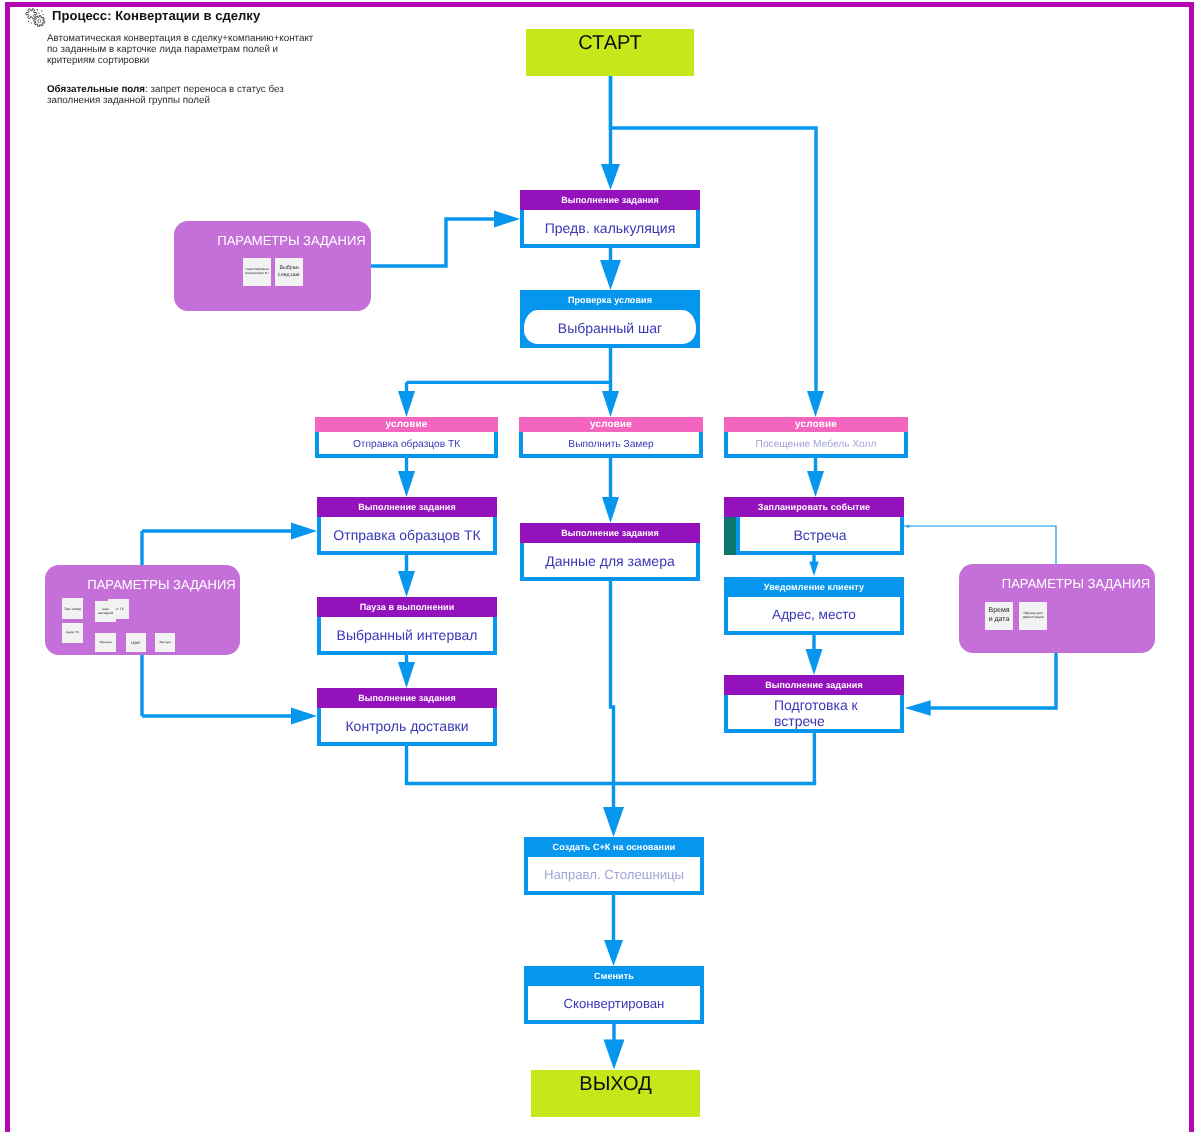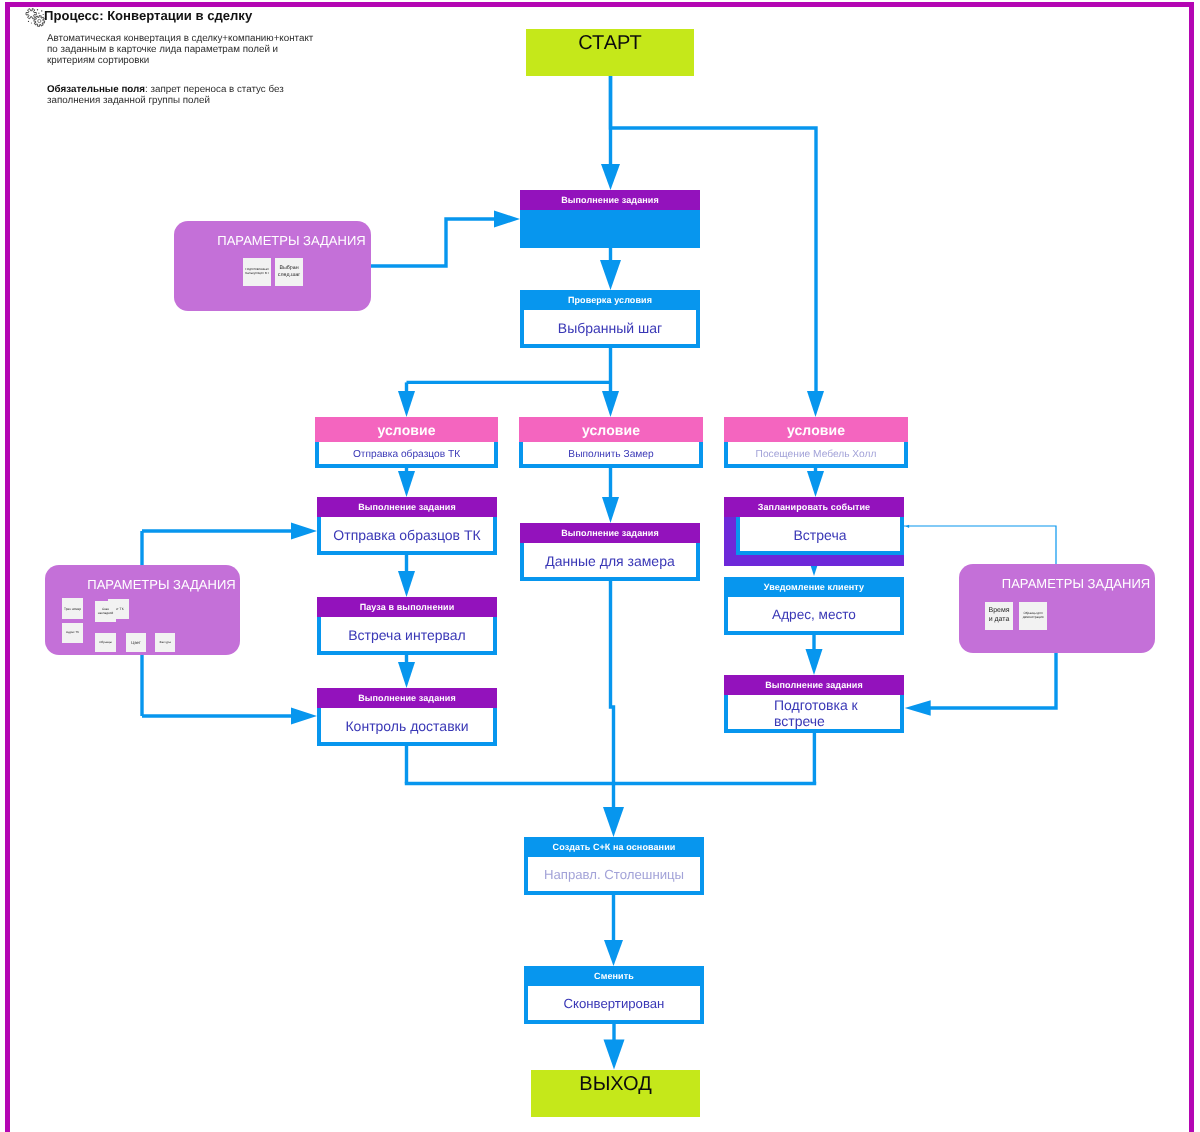--- a/index.html
+++ b/index.html
@@ -4,33 +4,33 @@
 <title>Процесс: Конвертации в сделку</title>
 <style>
   html,body{margin:0;padding:0;}
   body{width:1200px;height:1132px;background:#ffffff;font-family:"Liberation Sans",sans-serif;overflow:hidden;-webkit-font-smoothing:antialiased;text-rendering:geometricPrecision;}
   #stage{position:relative;width:1200px;height:1132px;}
   .frame{position:absolute;left:4.7px;top:1.6px;width:1189.8px;height:1160px;border:5.3px solid #B406B3;box-sizing:border-box;}
   svg.wires{position:absolute;left:0;top:0;width:1200px;height:1132px;}
 
   
   .hdr-icon{position:absolute;left:14px;top:6px;width:34px;height:27px;}
-  .hdr-title{position:absolute;left:44px;top:8px;font-size:13.1px;font-weight:bold;color:#131313;white-space:nowrap;}
+  .hdr-title{position:absolute;left:52px;top:8px;font-size:13.1px;font-weight:bold;color:#131313;white-space:nowrap;}
   .hdr-desc{position:absolute;left:47px;top:32.8px;width:272px;font-size:9.8px;line-height:11.2px;color:#2d2d2d;}
   .hdr-req{position:absolute;left:47px;top:84px;width:272px;font-size:9.8px;line-height:11.2px;color:#2d2d2d;}
   .hdr-req b{font-weight:bold;color:#111;}
 
   
   .term{position:absolute;background:#C5E81A;display:flex;align-items:center;justify-content:center;color:#0d0d0d;font-size:20px;padding-bottom:19px;box-sizing:border-box;}
 
   
   .node{position:absolute;box-sizing:border-box;}
   .node .cap{height:20px;display:flex;align-items:center;justify-content:center;font-size:9px;font-weight:bold;color:#fff;letter-spacing:0.1px;}
   .node .body{border:4px solid;border-top:0;height:38px;padding-top:1.5px;display:flex;align-items:center;justify-content:center;font-size:14px;color:#3A38B6;background:#fff;box-sizing:border-box;}
-  .node.small .cap{height:25px;font-size:14px;}
+  .node.small .cap{height:15px;font-size:10px;}
   .node.small .body{height:25.6px;font-size:10.2px;padding-top:3.2px;padding-bottom:0;}
 
   
   .params{position:absolute;background:#C470D8;border-radius:14px;}
   .params .ttl{text-align:center;color:#fff;font-size:13px;padding-left:38px;}
   .thumb{position:absolute;background:#F2F2F2;display:flex;align-items:center;justify-content:center;text-align:center;color:#2b2b2b;overflow:hidden;}
 </style>
 </head>
 <body>
 
@@ -105,24 +105,25 @@
 
   <div id="layers">
       <div class="term" style="left: 526px; top: 29px; width: 168px; height: 47px; background: rgb(197, 232, 26);">
         <span>СТАРТ</span>
       </div>
       <div class="term" style="left: 531px; top: 1070px; width: 169px; height: 47px; background: rgb(197, 232, 26);">
         <span>ВЫХОД</span>
       </div>
       <div class="node" style="left: 520px; top: 190px; width: 180px; height: 58px; background: rgb(7, 150, 238);">
         <div class="cap" style="background: rgb(147, 18, 188);">Выполнение задания</div>
+        <div class="body" style="border-color: rgb(7, 150, 238); color: rgb(58, 56, 182);">Предв. калькуляция</div>
       </div>
       <div class="node" style="left: 520px; top: 290px; width: 180px; height: 58px; background: rgb(7, 150, 238);">
         <div class="cap" style="background: rgb(7, 150, 238);">Проверка условия</div>
-        <div class="body" style="border-color: rgb(7, 150, 238); color: rgb(58, 56, 182);">Выбранный шаг</div>
+        <div class="body" style="border-color: rgb(7, 150, 238); color: rgb(58, 56, 182); border-radius: 18px;">Выбранный шаг</div>
       </div>
       <div class="node small" style="left: 315px; top: 417px; width: 183px; height: 40px; background: rgb(7, 150, 238);">
         <div class="cap" style="background: rgb(244, 101, 191);">условие</div>
         <div class="body" style="border-color: rgb(7, 150, 238); color: rgb(58, 56, 182);">Отправка образцов ТК</div>
       </div>
       <div class="node small" style="left: 519px; top: 417px; width: 184px; height: 40px; background: rgb(7, 150, 238);">
         <div class="cap" style="background: rgb(244, 101, 191);">условие</div>
         <div class="body" style="border-color: rgb(7, 150, 238); color: rgb(58, 56, 182);">Выполнить Замер</div>
       </div>
       <div class="node small" style="left: 724px; top: 417px; width: 184px; height: 40px; background: rgb(7, 150, 238);">
@@ -130,27 +131,27 @@
         <div class="body" style="border-color: rgb(7, 150, 238); color: rgb(163, 163, 216);">Посещение Мебель Холл</div>
       </div>
       <div class="node" style="left: 317px; top: 497px; width: 180px; height: 58px; background: rgb(7, 150, 238);">
         <div class="cap" style="background: rgb(147, 18, 188);">Выполнение задания</div>
         <div class="body" style="border-color: rgb(7, 150, 238); color: rgb(58, 56, 182);">Отправка образцов ТК</div>
       </div>
       <div class="node" style="left: 520px; top: 523px; width: 180px; height: 58px; background: rgb(7, 150, 238);">
         <div class="cap" style="background: rgb(147, 18, 188);">Выполнение задания</div>
         <div class="body" style="border-color: rgb(7, 150, 238); color: rgb(58, 56, 182);">Данные для замера</div>
       </div>
-      <div class="node" style="left: 724px; top: 497px; width: 180px; height: 69px; background: #6d28d9;">
+      <div class="node" style="left: 724px; top: 497px; width: 180px; height: 58px; background: #0f766e;">
         <div class="cap" style="background: rgb(147, 18, 188);">Запланировать событие</div>
         <div class="body" style="border-color: rgb(7, 150, 238); color: rgb(58, 56, 182); margin-left: 12px;">Встреча</div>
       </div>
       <div class="node" style="left: 317px; top: 597px; width: 180px; height: 58px; background: rgb(7, 150, 238);">
         <div class="cap" style="background: rgb(147, 18, 188);">Пауза в выполнении</div>
-        <div class="body" style="border-color: rgb(7, 150, 238); color: rgb(58, 56, 182);">Встреча интервал</div>
+        <div class="body" style="border-color: rgb(7, 150, 238); color: rgb(58, 56, 182);">Выбранный интервал</div>
       </div>
       <div class="node" style="left: 724px; top: 577px; width: 180px; height: 58px; background: rgb(7, 150, 238);">
         <div class="cap" style="background: rgb(7, 150, 238);">Уведомление клиенту</div>
         <div class="body" style="border-color: rgb(7, 150, 238); color: rgb(58, 56, 182); font-size: 13.6px;">Адрес, место</div>
       </div>
       <div class="node" style="left: 317px; top: 688px; width: 180px; height: 58px; background: rgb(7, 150, 238);">
         <div class="cap" style="background: rgb(147, 18, 188);">Выполнение задания</div>
         <div class="body" style="border-color: rgb(7, 150, 238); color: rgb(58, 56, 182);">Контроль доставки</div>
       </div>
       <div class="node" style="left: 724px; top: 675px; width: 180px; height: 58px; background: rgb(7, 150, 238);">

